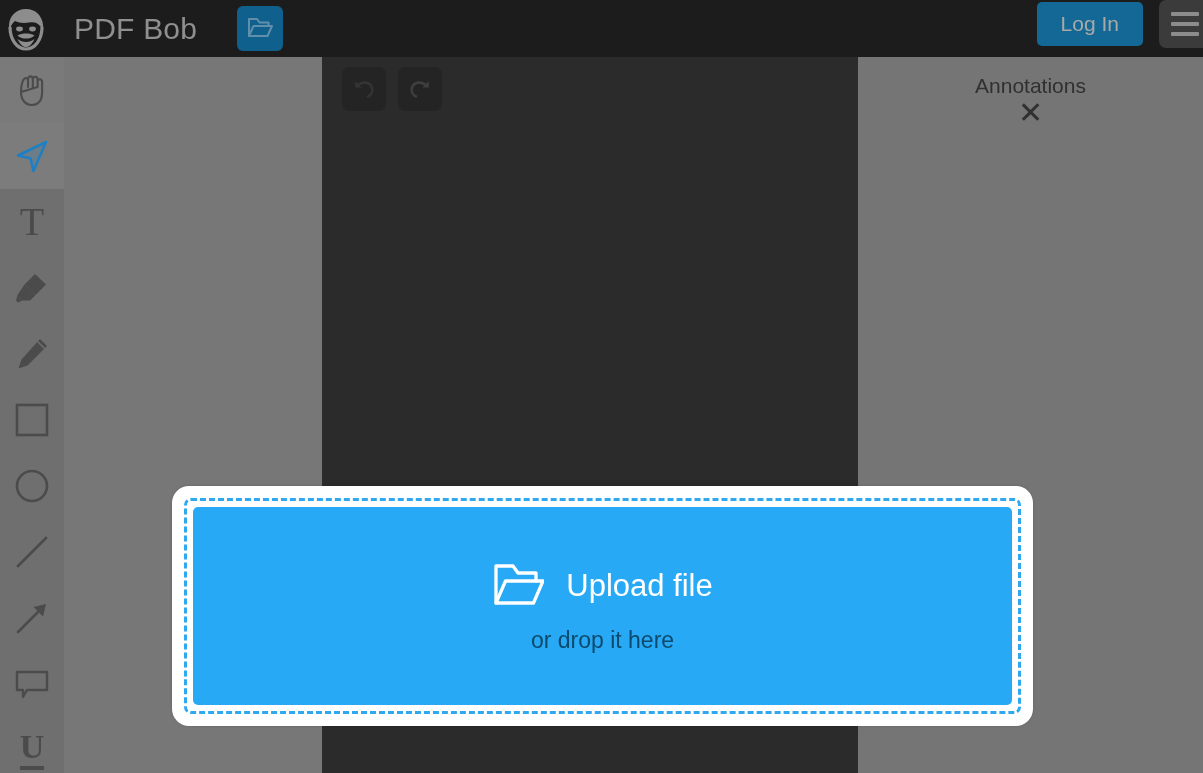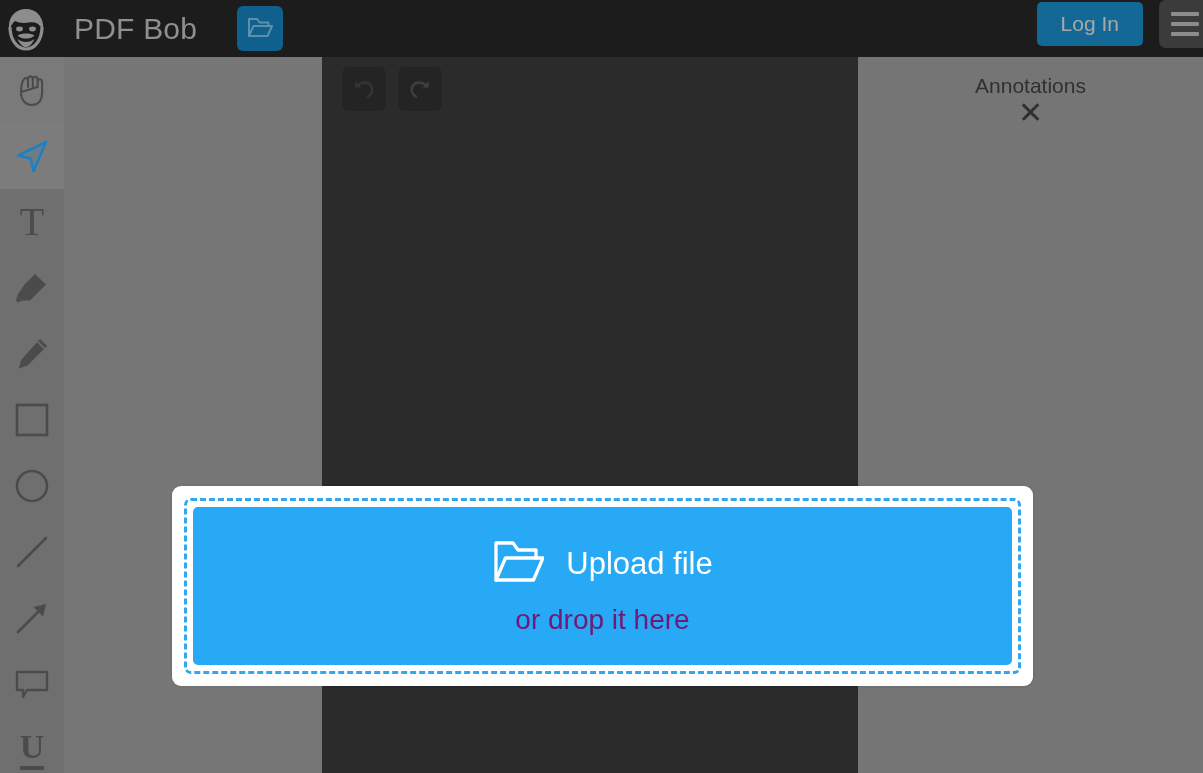--- a/index.html
+++ b/index.html
@@ -213,23 +213,23 @@
     font-family: "Liberation Sans", sans-serif;
     padding: 0 2px;
   }
 
   
   .upload-modal {
     position: absolute;
     left: 172px;
     top: 486px;
     width: 861px;
-    height: 200px;
+    height: 240px;
     background: #ffffff;
-    border-radius: 9px;
+    border-radius: 17px;
     padding: 12px;
     z-index: 20;
     box-shadow: 0 0 3px rgba(0,0,0,0.15);
   }
 
   .upload-dashzone {
     width: 100%;
     height: 100%;
     border: 3px dashed #2fa8f0;
     border-radius: 7px;
@@ -256,22 +256,22 @@
   }
 
   .upload-label {
     font-size: 31px;
     color: #ffffff;
     font-weight: 400;
     line-height: 1;
   }
 
   .upload-sub {
-    font-size: 28px;
-    color: #701a75;
+    font-size: 23px;
+    color: #0c4a6e;
     margin-top: 14px;
     line-height: 1;
   }
 </style>
 </head>
 <body>
 
 <div id="app">
 
   <div class="header">

